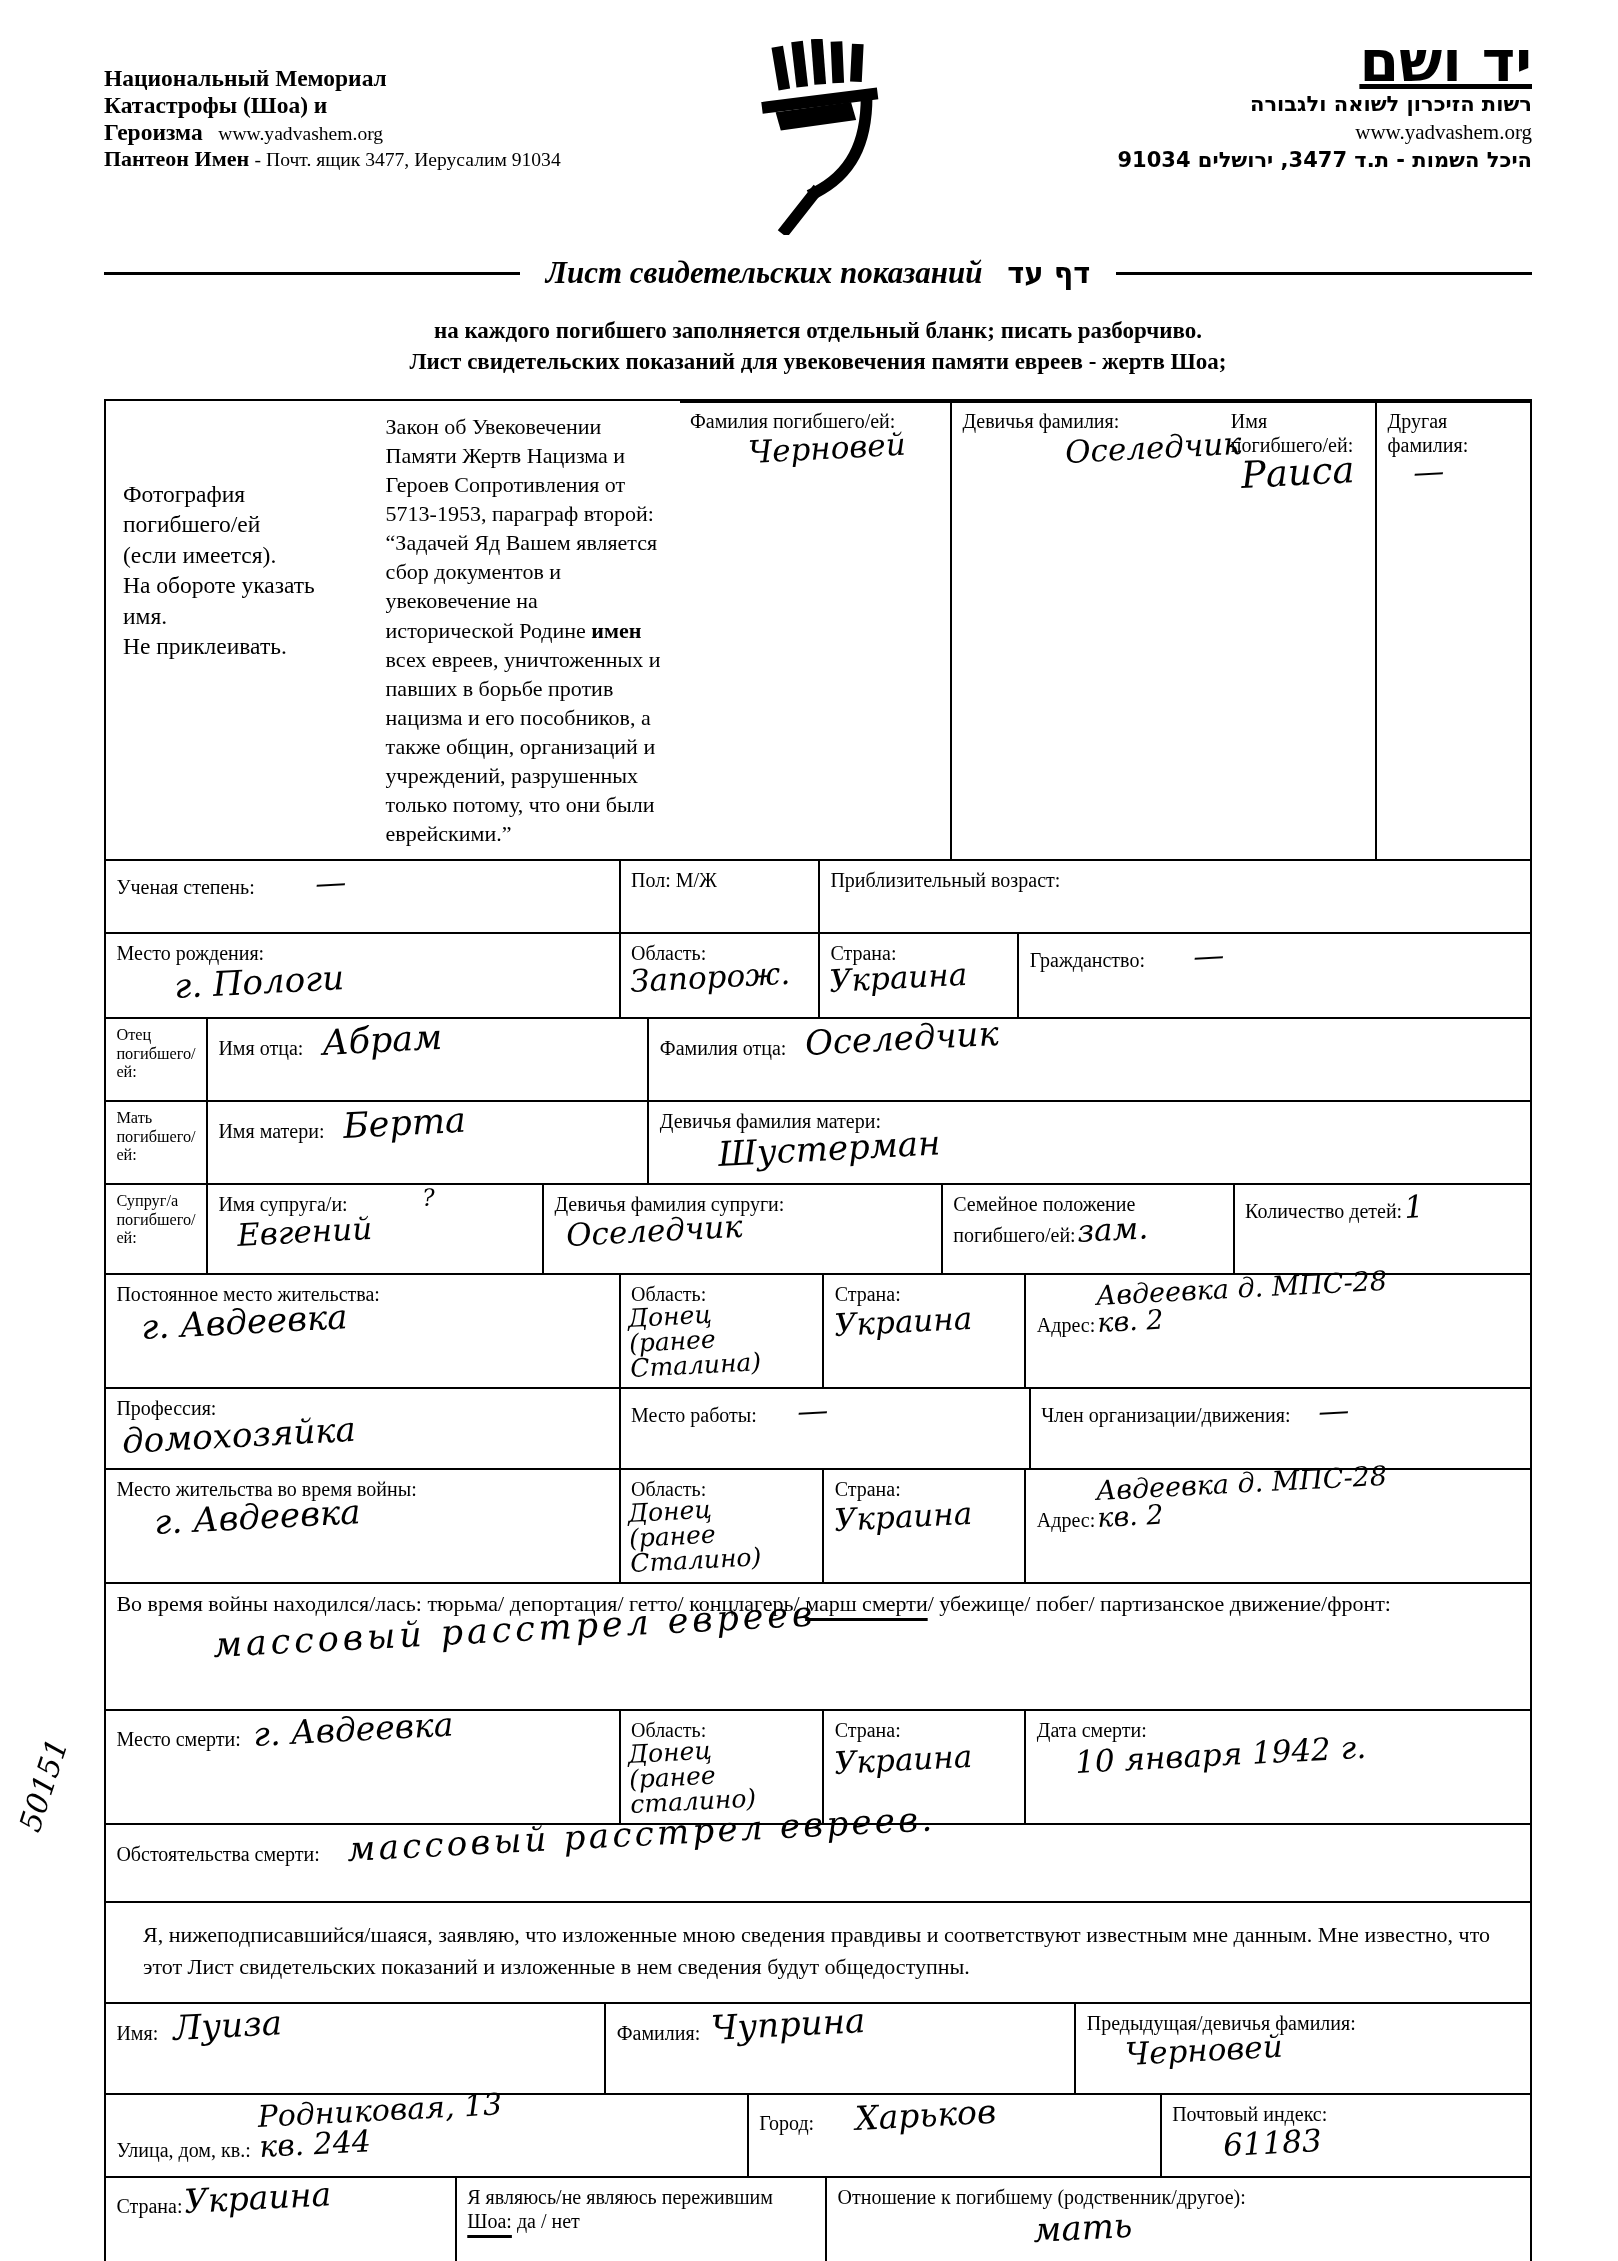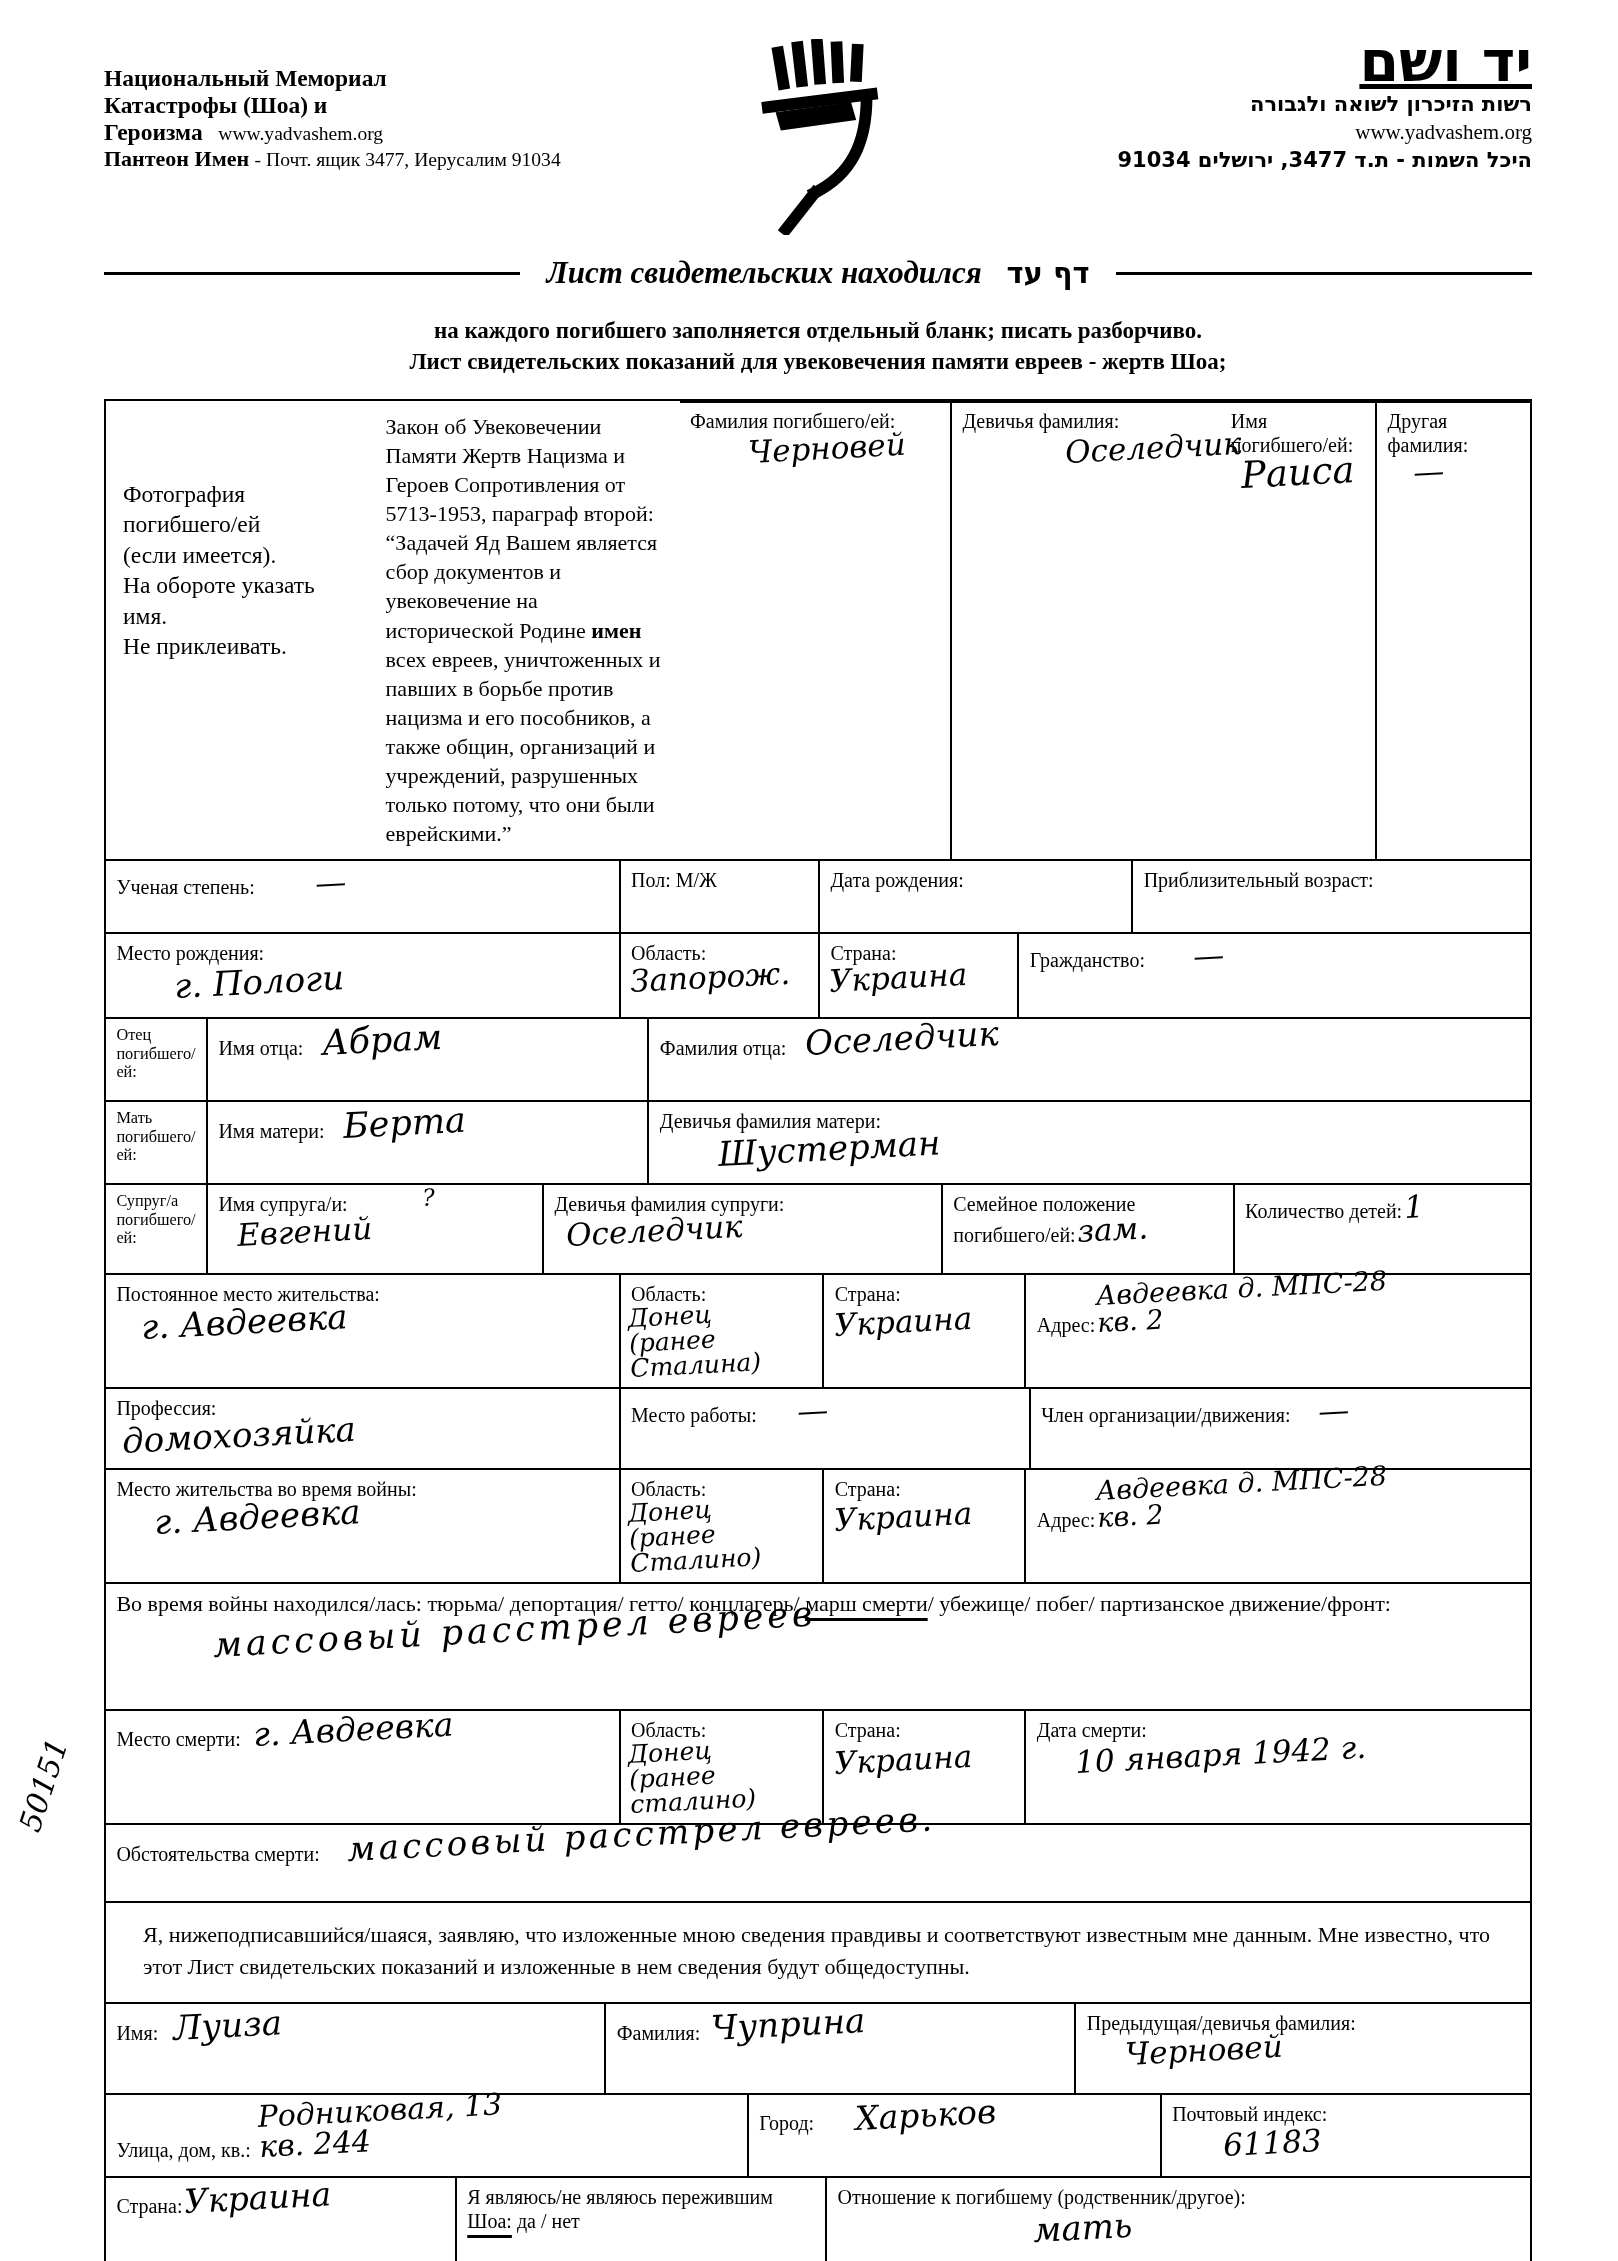--- a/index.html
+++ b/index.html
@@ -100,21 +100,21 @@
       <div class="heb-name">יד ושם</div>
       <div class="heb-line">רשות הזיכרון לשואה ולגבורה</div>
       <div class="heb-line heb-url">www.yadvashem.org</div>
       <div class="heb-line">היכל השמות - ת.ד 3477, ירושלים 91034</div>
     </div>
   </div>
 
   <div class="title-row">
     <div class="title-rule"></div>
     <div class="title-text">
-      <span>Лист свидетельских находился</span>
+      <span>Лист свидетельских показаний</span>
       <span class="title-heb" dir="rtl">דף עד</span>
     </div>
     <div class="title-rule"></div>
   </div>
   <div class="subtitle">
     <div>на каждого погибшего заполняется отдельный бланк; писать разборчиво.</div>
     <div>Лист свидетельских показаний для увековечения памяти евреев - жертв Шоа;</div>
   </div>
 
   <div class="form">
@@ -158,23 +158,20 @@
     </div>
 
     <div class="row" style="min-height:73px">
       <div class="cell" style="flex:0 0 36%">
         <span class="lbl">Ученая степень:</span>
         <span class="hw" style="margin-left:59px;">—</span>
       </div>
       <div class="cell" style="flex:0 0 14%">
         <span class="lbl">Пол: М/Ж</span>
       </div>
-      <div class="cell" style="flex:0 0 22%">
-        <span class="lbl">Дата рождения:</span>
-      </div>
       <div class="cell" style="flex:1">
         <span class="lbl">Приблизительный возраст:</span>
       </div>
     </div>
 
     <div class="row" style="min-height:85px">
       <div class="cell" style="flex:0 0 36%">
         <span class="lbl">Место рождения:</span>
         <span class="hw block" style="font-size:34px">г. Пологи</span>
       </div>

